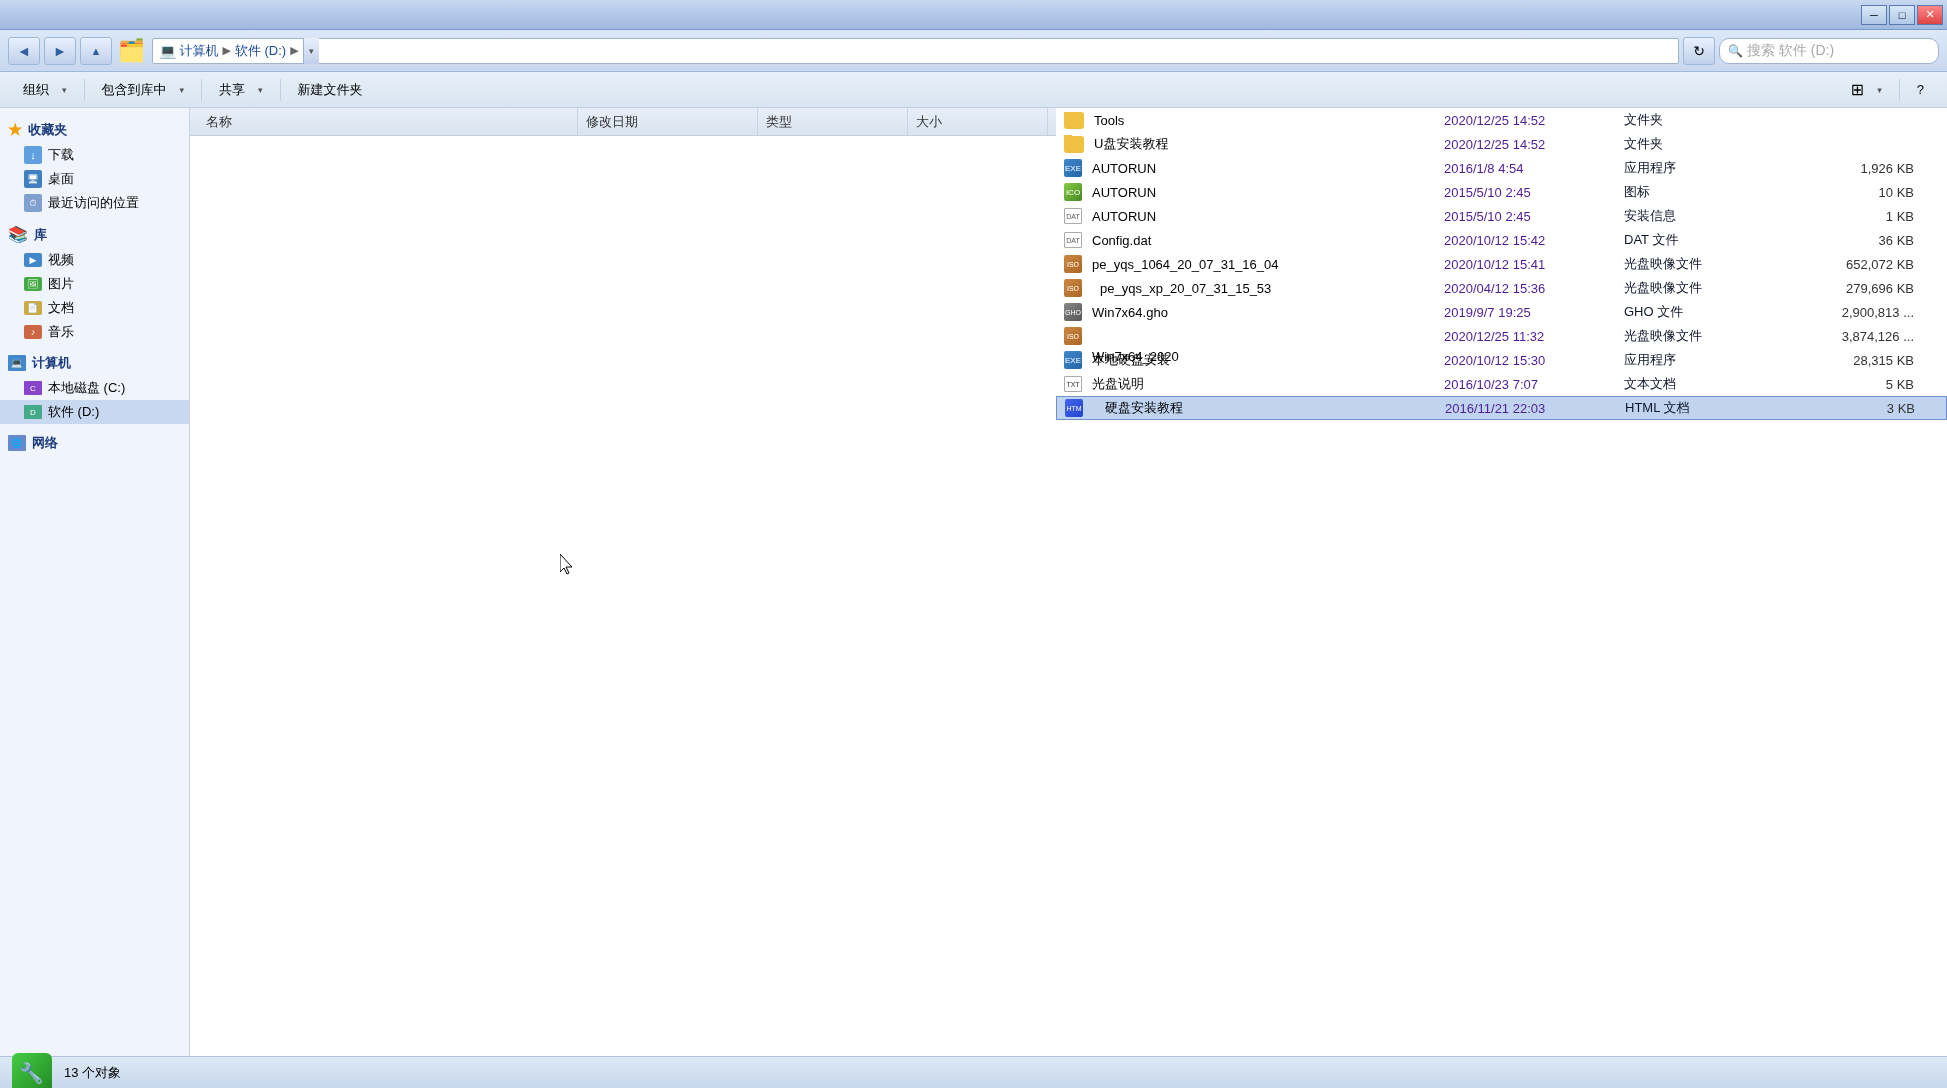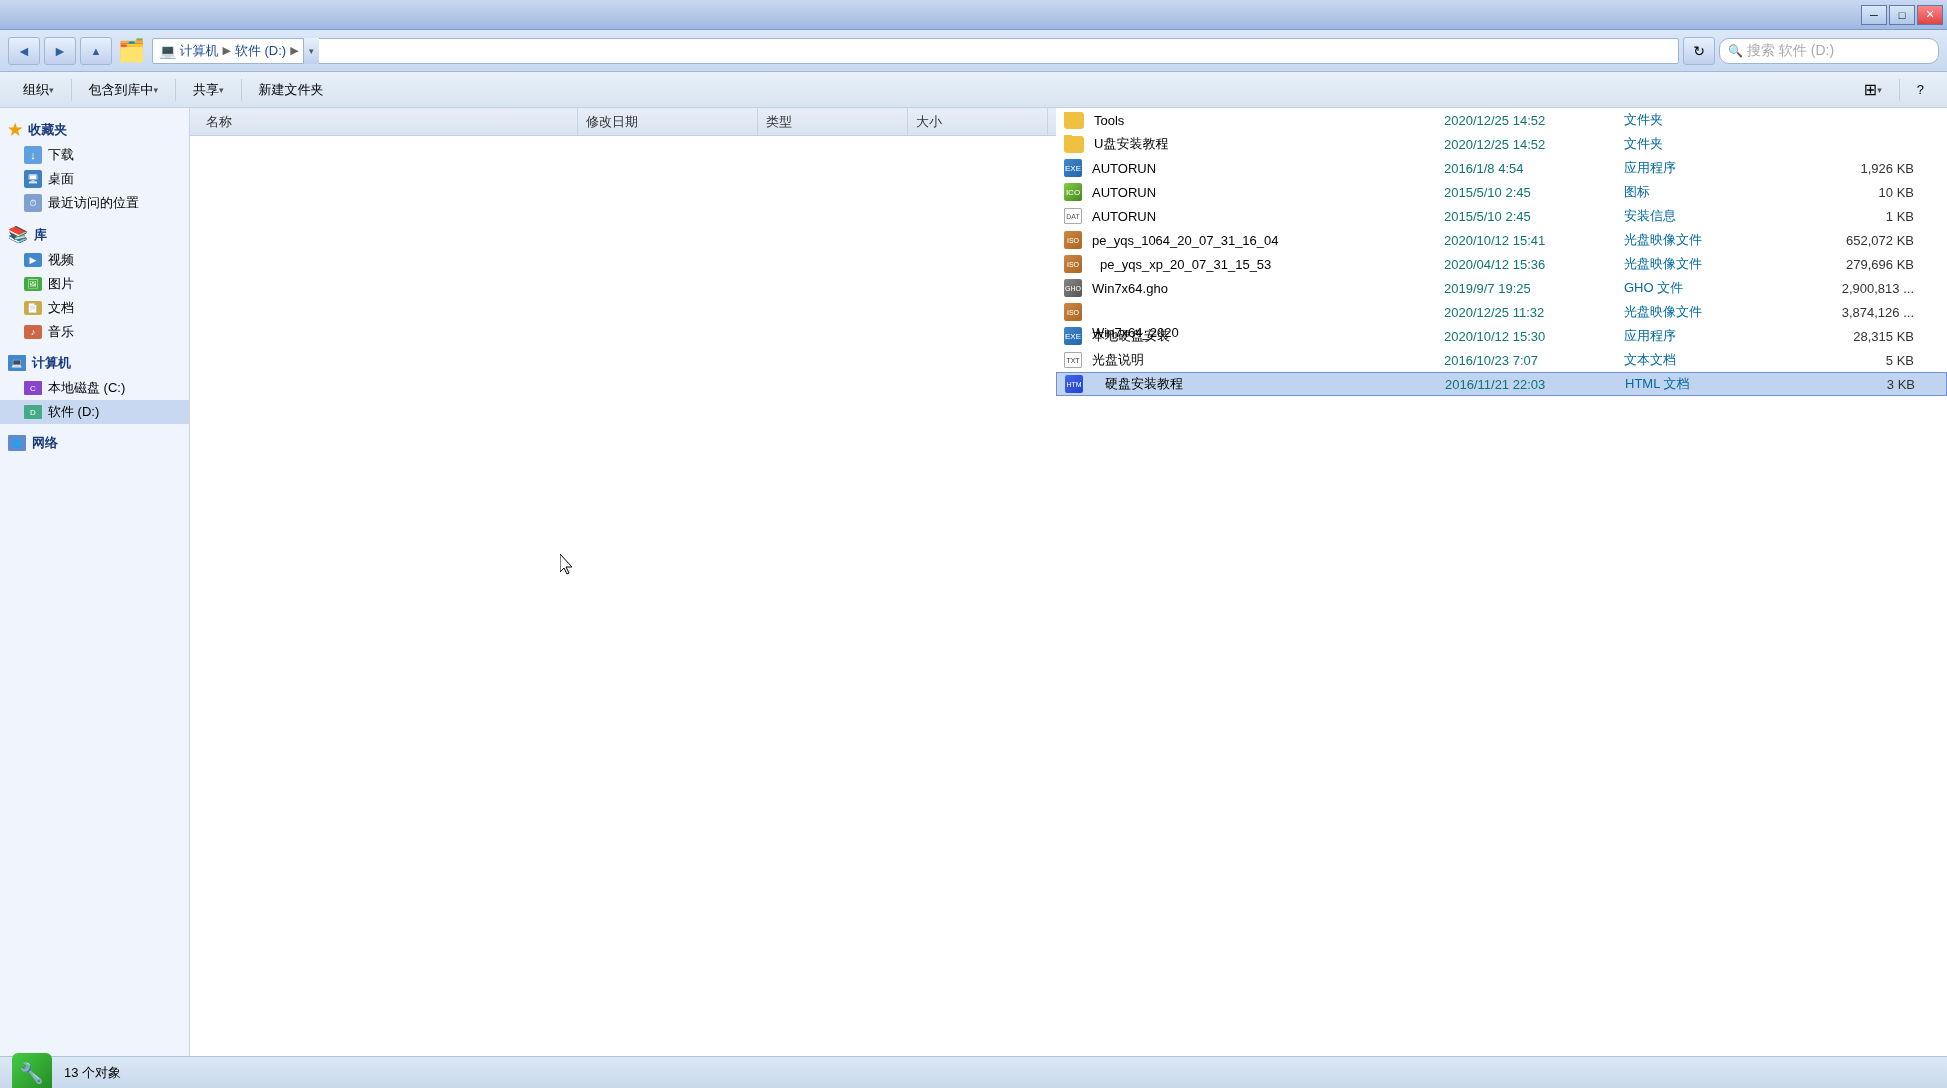--- a/index.html
+++ b/index.html
@@ -137,21 +137,21 @@
     }
     .toolbar-btn {
       height: 28px;
       padding: 0 10px;
       border: 1px solid transparent;
       background: transparent;
       border-radius: 3px;
       cursor: pointer;
       display: flex;
       align-items: center;
-      gap: 0;
+      gap: 13px;
       font-size: 13px;
       color: #000;
     }
     .toolbar-sep {
       width: 1px;
       height: 22px;
       background: #c0d0e0;
       margin: 0 4px;
     }
     .dropdown-arrow {
@@ -247,22 +247,22 @@
       border: 1px solid #7090d0;
     }
     .file-cell {
       display: flex;
       align-items: center;
       gap: 6px;
       overflow: hidden;
       white-space: nowrap;
     }
     .file-cell-name { width: 380px; }
-    .file-cell-date { width: 180px; color: #0f766e; align-items: center; }
-    .file-cell-type { width: 150px; color: #0369a1; }
+    .file-cell-date { width: 180px; color: #4c1d95; align-items: center; }
+    .file-cell-type { width: 150px; color: #0f172a; }
     .file-cell-size { width: 140px; color: #333; text-align: right; justify-content: flex-end; }
 
     
     .statusbar {
       height: 32px;
       background: linear-gradient(to bottom, #dce8f4 0%, #c8d8ec 100%);
       border-top: 1px solid #b0c4dc;
       display: flex;
       align-items: center;
       padding: 0 12px;
@@ -633,20 +633,35 @@
     </div>
     <div class="file-cell file-cell-type">
       <span>安装信息</span>
     </div>
     <div class="file-cell file-cell-size">
       <span>1 KB</span>
     </div>
   </div>
         <div class="file-row">
     <div class="file-cell file-cell-name">
+      <span style="display:inline-flex;width:18px;height:16px;background:#fff;border:1px solid #aaa;border-radius:1px;align-items:center;justify-content:center;font-size:7px;color:#555;vertical-align:middle;">DAT</span>
+      <span style="margin-left:4px;">Config.dat</span>
+    </div>
+    <div class="file-cell file-cell-date">
+      <span>2020/10/12 15:42</span>
+    </div>
+    <div class="file-cell file-cell-type">
+      <span>DAT 文件</span>
+    </div>
+    <div class="file-cell file-cell-size">
+      <span>36 KB</span>
+    </div>
+  </div>
+        <div class="file-row">
+    <div class="file-cell file-cell-name">
       <span style="display:inline-flex;width:18px;height:18px;background:linear-gradient(135deg,#cc8844,#aa6622);border-radius:2px;align-items:center;justify-content:center;font-size:7px;color:white;vertical-align:middle;">ISO</span>
       <span style="margin-left:4px;">pe_yqs_1064_20_07_31_16_04</span>
     </div>
     <div class="file-cell file-cell-date">
       <span>2020/10/12 15:41</span>
     </div>
     <div class="file-cell file-cell-type">
       <span>光盘映像文件</span>
     </div>
     <div class="file-cell file-cell-size">

